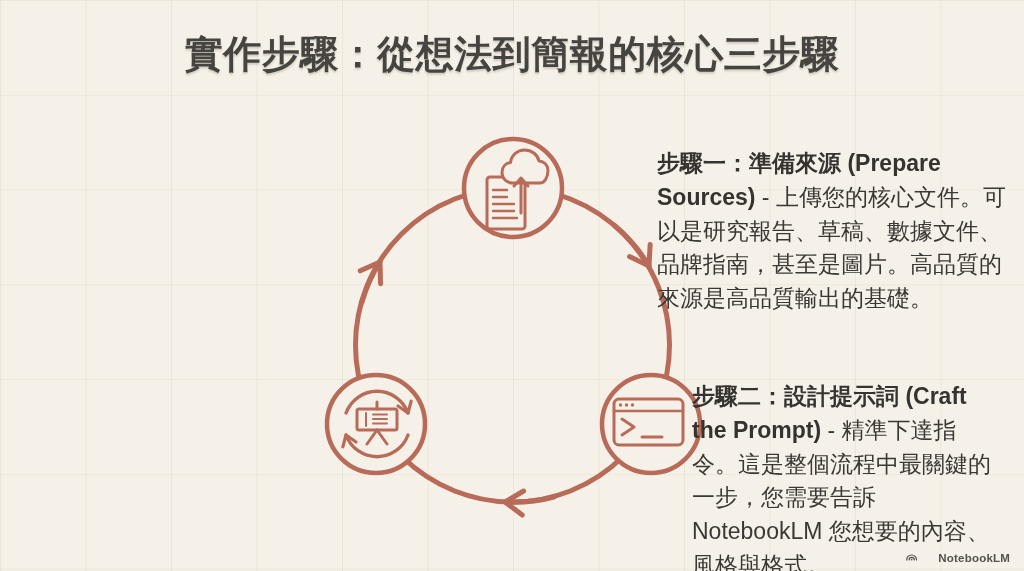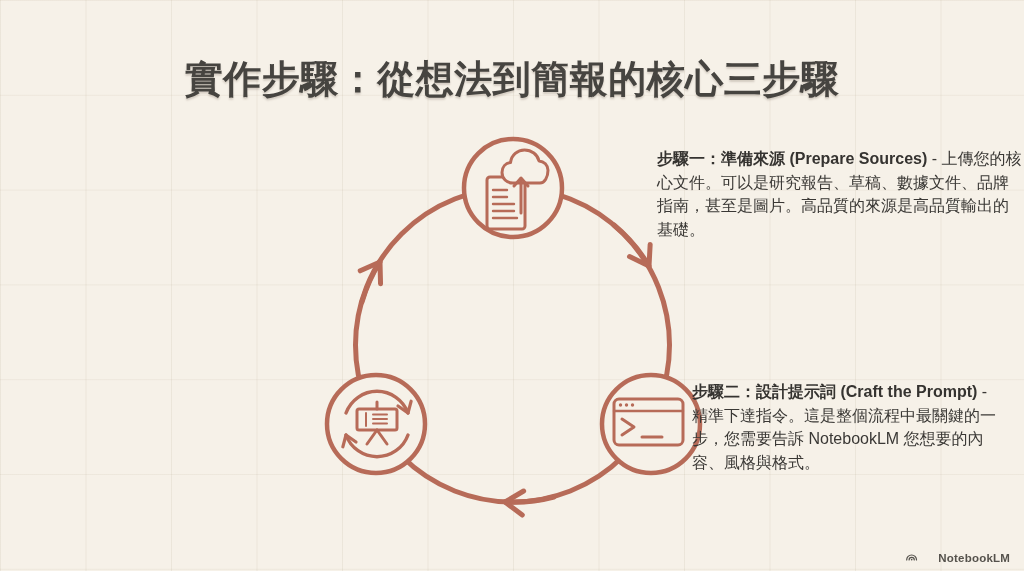--- a/index.html
+++ b/index.html
@@ -8,30 +8,30 @@
     position:relative;
     width:1024px;height:571px;
     overflow:hidden;
     background-color:#f6f1e8;
     background-image:
       linear-gradient(90deg, rgba(160,145,115,.12) 1px, transparent 1px),
       linear-gradient(180deg, rgba(160,145,115,.10) 1px, transparent 1px);
     background-size:85.5px 100%, 100% 94.8px;
   }
   .title{
-    position:absolute;top:54px;left:0;width:1024px;
+    position:absolute;top:29px;left:0;width:1024px;
     text-align:center;
     font-size:38px;font-weight:700;
     color:#464440;
     letter-spacing:.5px;
     text-shadow:0 2px 2px rgba(90,75,60,.22);
   }
   .step{
     position:absolute;
-    font-size:16px;
+    font-size:23px;
     line-height:1.47;
     color:#3a3835;
   }
   .step b{font-weight:700;color:#353330;}
   #step1{left:657px;top:147px;width:366px;}
   #step2{left:692px;top:380px;width:306px;}
   #step3{left:50px;top:380px;width:278px;}
   #diagram-svg{position:absolute;left:0;top:0;}
   .footer{
     position:absolute;right:14px;bottom:7px;

